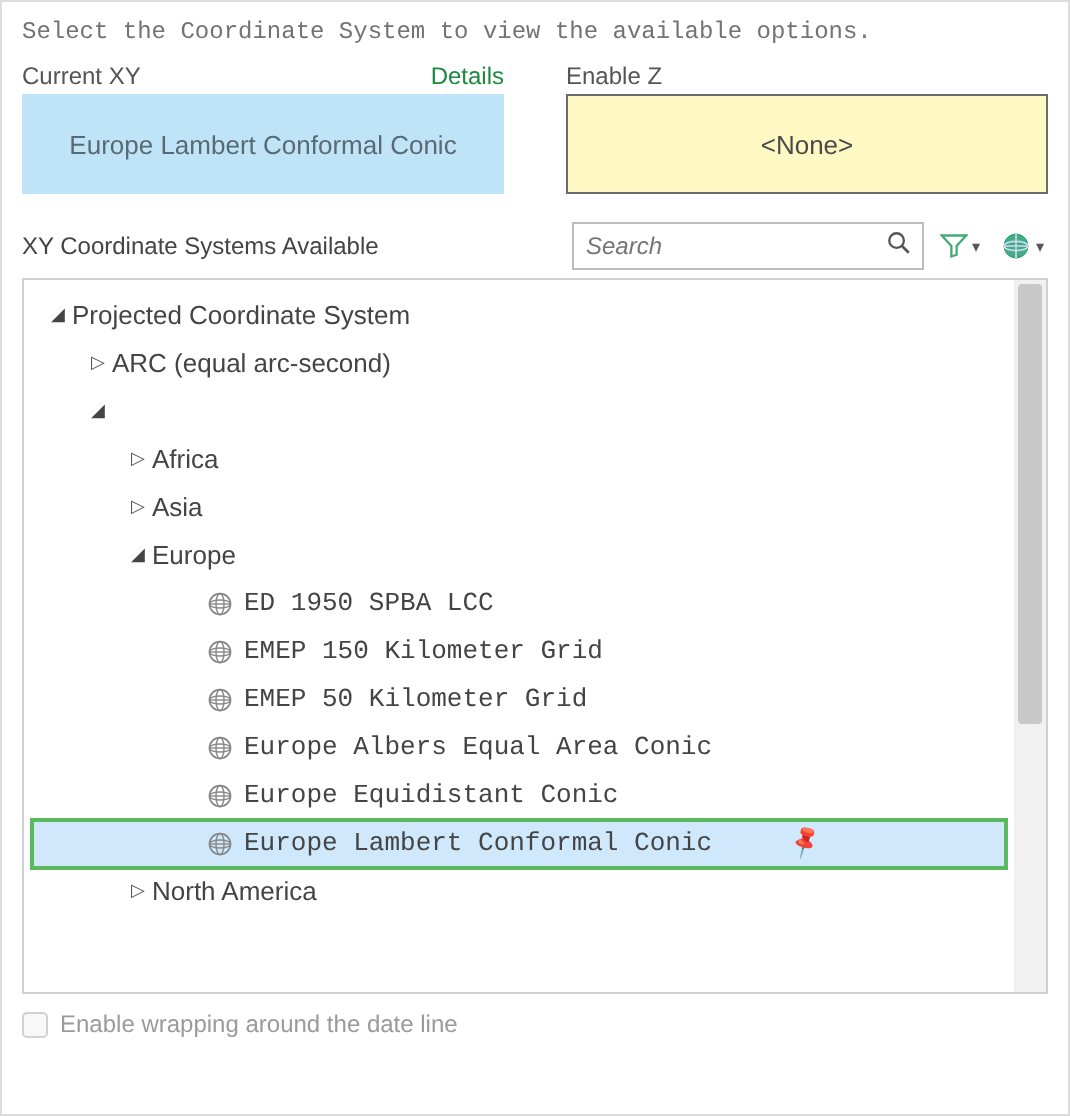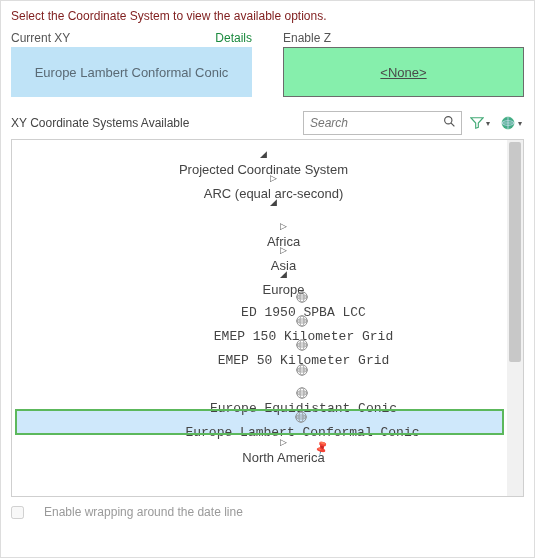--- a/index.html
+++ b/index.html
@@ -9,21 +9,22 @@
       color: #4a4a4a;
       background: #fff;
       width: 535px;
       height: 558px;
       padding: 8px 10px;
       border: 1px solid #ddd;
     }
     .instruction {
       margin-bottom: 8px;
       font-size: 12px;
-      color: #7f1d1d;
+      color: #737373;
+      font-family: Liberation Mono, monospace;
     }
     .current-row {
       display: flex;
       gap: 31px;
       margin-bottom: 14px;
     }
     .current-col { flex: 1; }
     .current-header {
       display: flex;
       justify-content: space-between;
@@ -37,39 +38,38 @@
       height: 50px;
       display: flex;
       align-items: center;
       justify-content: center;
       background: #bfe3f7;
       border: 1px solid #bfe3f7;
       color: #5a6a75;
       font-size: 13px;
     }
     .current-box.none {
-      background: #86efac;
+      background: #fef9c3;
       border: 1px solid #6b6b6b;
       color: #4a4a4a;
-      text-decoration: underline;
     }
     .avail-row {
       display: flex;
       align-items: center;
       gap: 6px;
       margin-bottom: 4px;
     }
     .avail-label {
       flex: 1;
       font-size: 12px;
       color: #444;
     }
     .search-wrap {
       position: relative;
-      width: 159px;
+      width: 176px;
     }
     .search-input {
       width: 100%;
       height: 24px;
       padding: 2px 24px 2px 6px;
       border: 1px solid #bdbdbd;
       font-size: 12px;
       font-style: italic;
       color: #888;
       outline: none;
@@ -119,21 +119,20 @@
       padding: 6px 18px 6px 4px;
       line-height: 1.4;
     }
     .tree-row {
       display: flex;
       align-items: center;
       height: 24px;
       font-size: 13px;
       color: #444;
       cursor: default;
-      flex-direction: column;
     }
     .tree-row .arrow {
       width: 14px;
       text-align: center;
       color: #555;
       font-size: 11px;
       display: inline-block;
     }
     .tree-row .arrow.expanded::before { content: "◢"; font-size:9px; display:inline-block; transform: rotate(0deg); color:#444;}
     .tree-row .arrow.collapsed::before { content: "▷"; font-size:9px; color:#555; }
@@ -160,21 +159,21 @@
       margin-left: 40px;
       color: #d4b45a;
       font-size: 12px;
       transform: rotate(-30deg);
       display:inline-block;
     }
     .footer {
       margin-top: 8px;
       display: flex;
       align-items: center;
-      gap: 20px;
+      gap: 6px;
       color: #9a9a9a;
       font-size: 12px;
     }
     .footer input[type=checkbox]{
       width:13px;height:13px;
     }
   </style>
 </head>
 <body>
 
@@ -295,20 +294,21 @@
         </div>
         <div class="tree-row indent-4">
           <span class="globe">
             <svg viewBox="0 0 16 16">
               <circle cx="8" cy="8" r="6" fill="none" stroke="#888" stroke-width="1"></circle>
               <ellipse cx="8" cy="8" rx="6" ry="2.3" fill="none" stroke="#888" stroke-width="0.8"></ellipse>
               <ellipse cx="8" cy="8" rx="2.3" ry="6" fill="none" stroke="#888" stroke-width="0.8"></ellipse>
               <line x1="2" y1="8" x2="14" y2="8" stroke="#888" stroke-width="0.8"></line>
             </svg>
           </span>
+          <span class="leaf-label">Europe Albers Equal Area Conic</span>
         </div>
         <div class="tree-row indent-4">
           <span class="globe">
             <svg viewBox="0 0 16 16">
               <circle cx="8" cy="8" r="6" fill="none" stroke="#888" stroke-width="1"></circle>
               <ellipse cx="8" cy="8" rx="6" ry="2.3" fill="none" stroke="#888" stroke-width="0.8"></ellipse>
               <ellipse cx="8" cy="8" rx="2.3" ry="6" fill="none" stroke="#888" stroke-width="0.8"></ellipse>
               <line x1="2" y1="8" x2="14" y2="8" stroke="#888" stroke-width="0.8"></line>
             </svg>
           </span>

